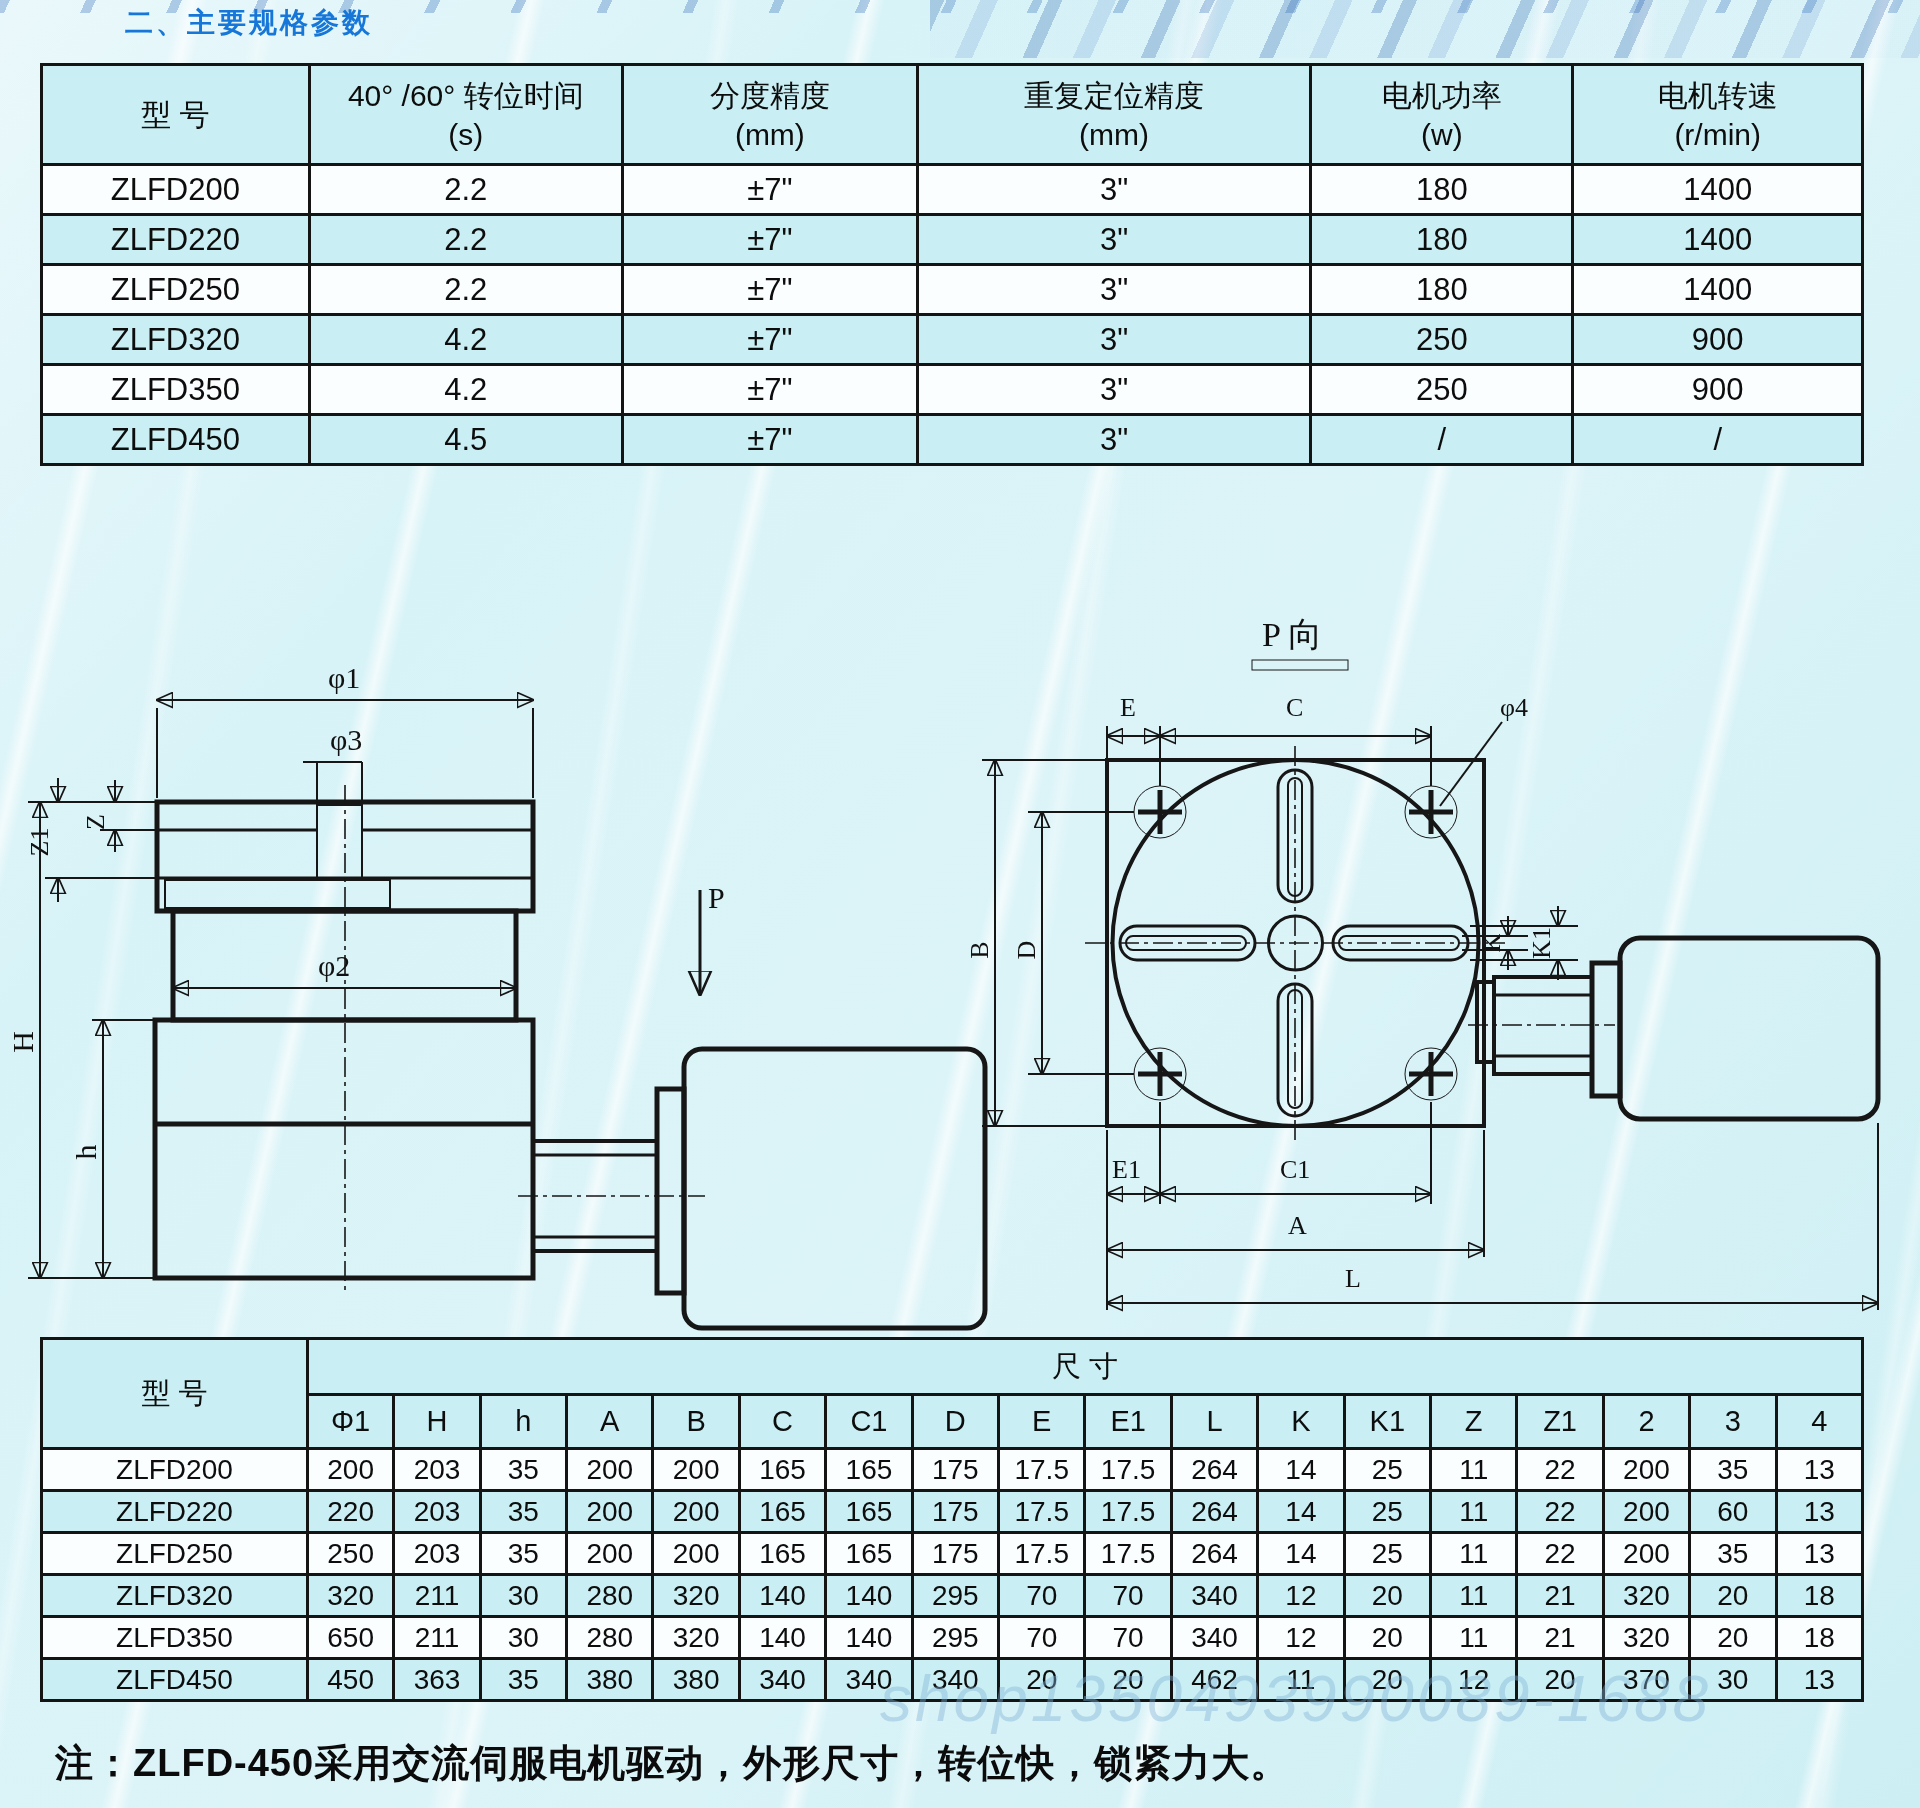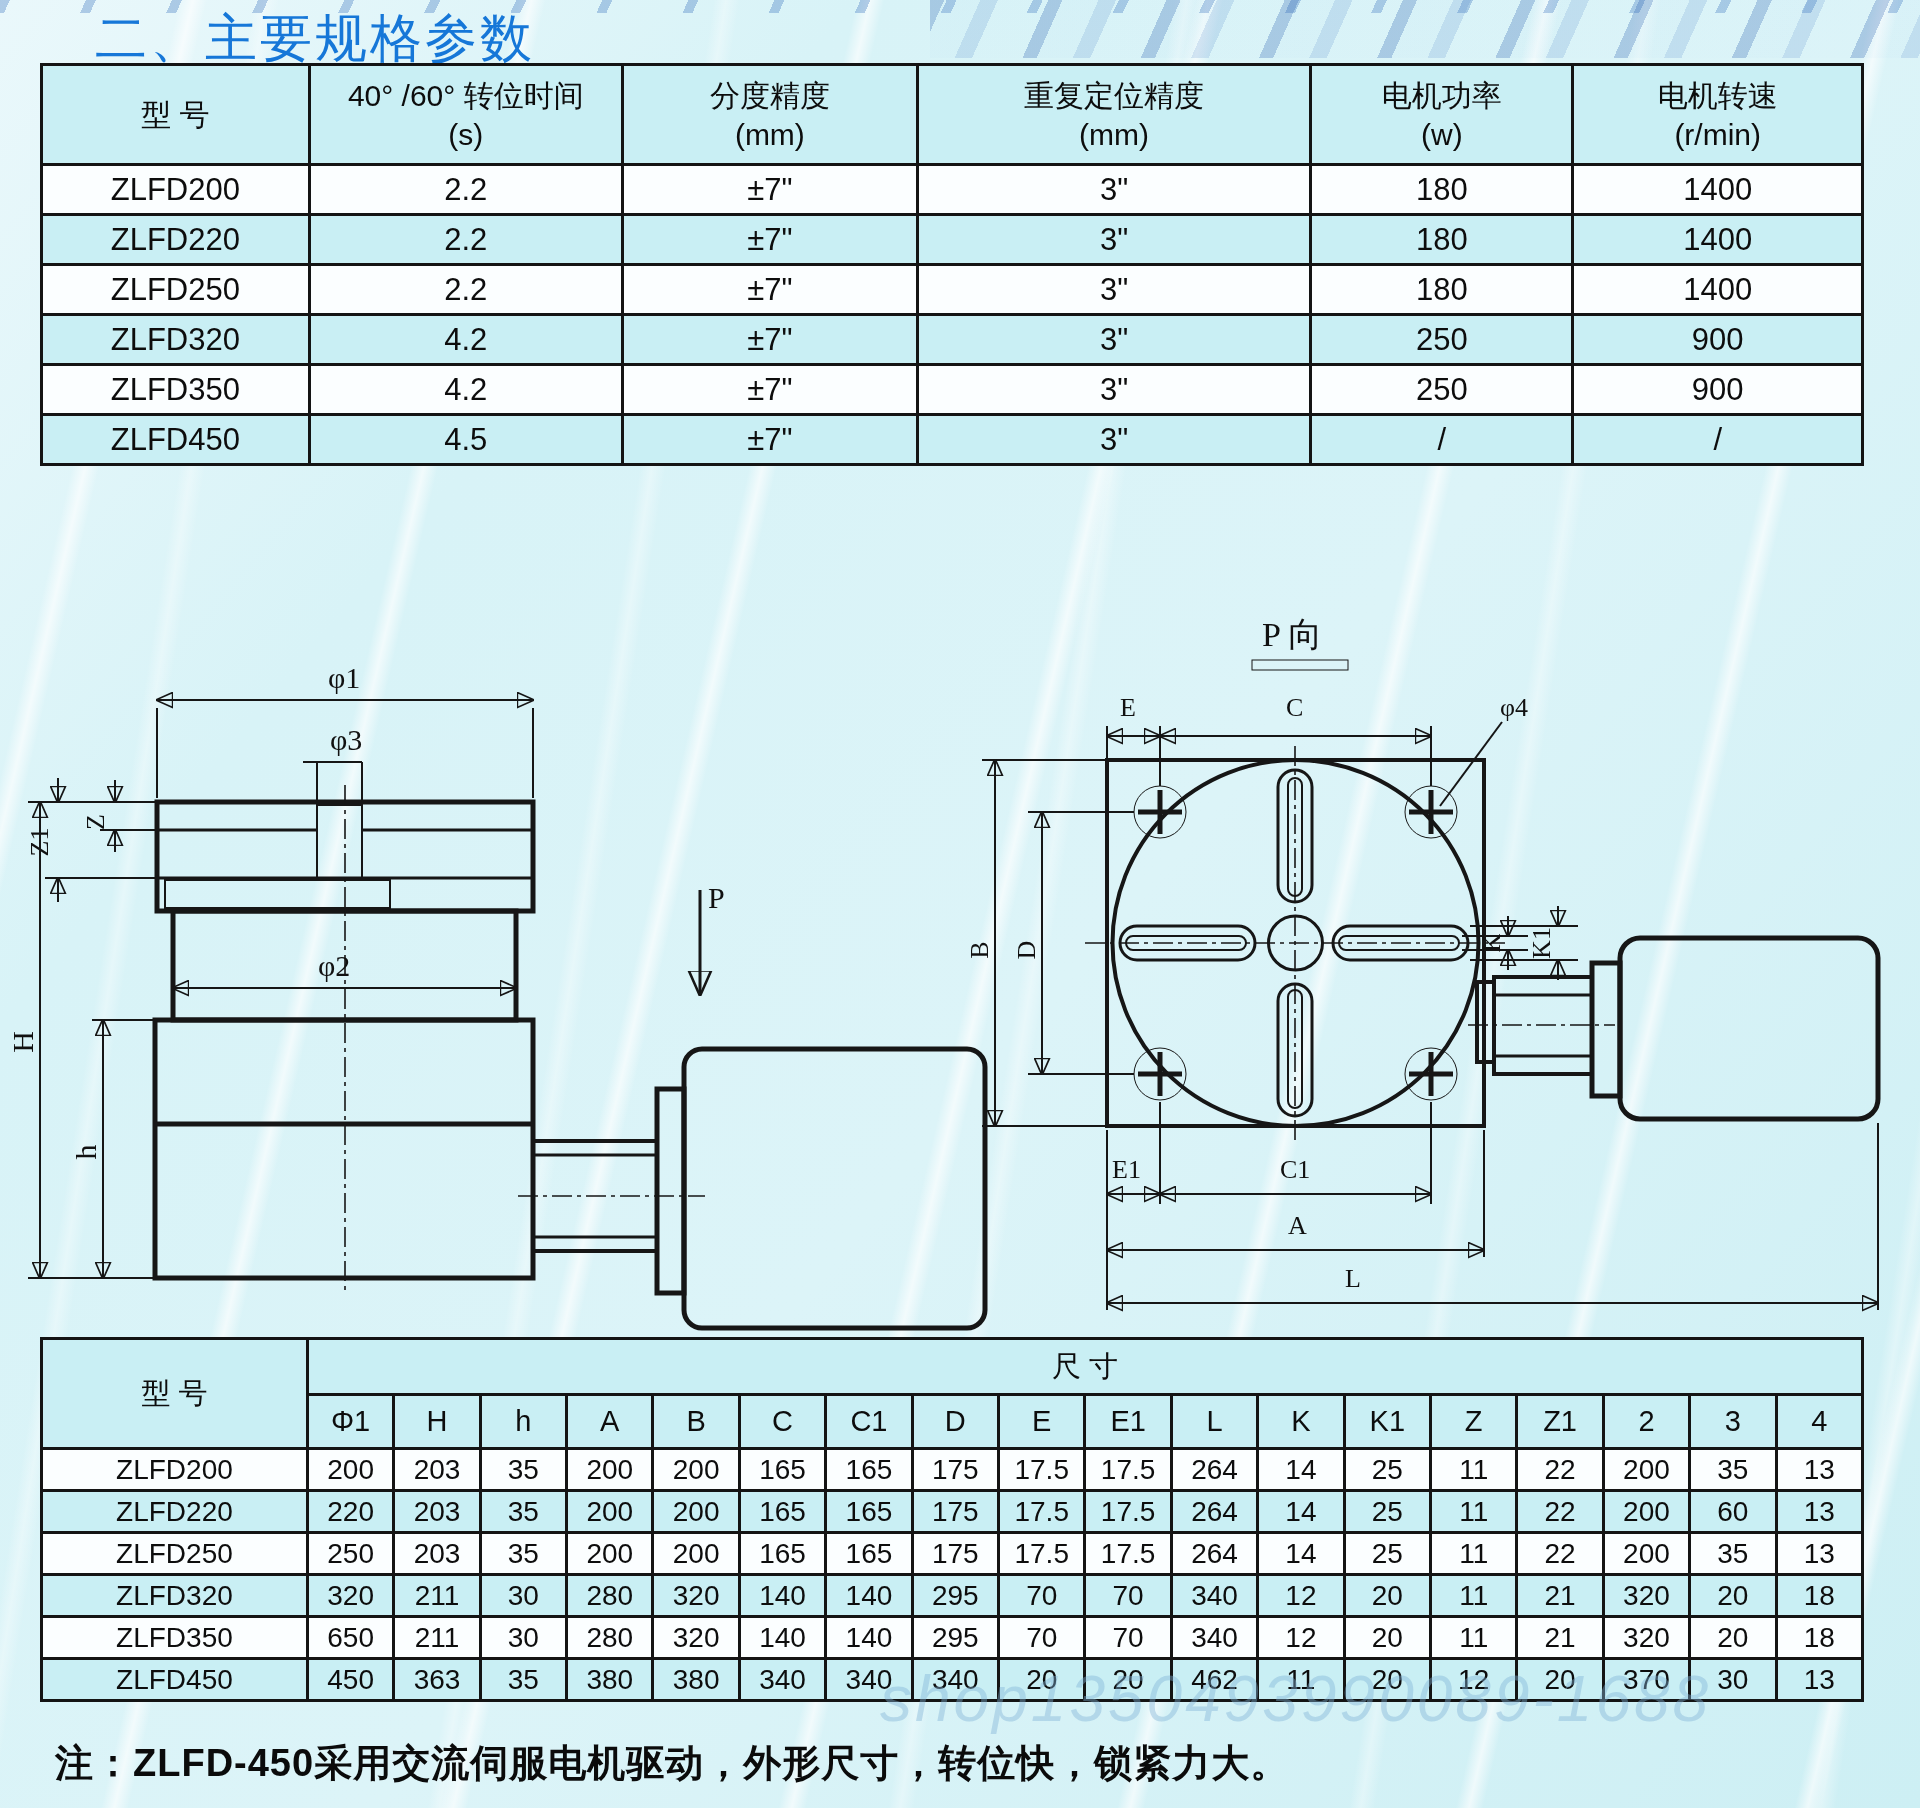--- a/index.html
+++ b/index.html
@@ -8,21 +8,21 @@
     background:linear-gradient(130deg,#eaf8fb 0%,#d8f3f7 25%,#dcf4f8 55%,#cdeff4 100%);
     font-family:"Liberation Sans",sans-serif;color:#0d0d0d;
   }
   .streaks{position:absolute;inset:0;z-index:1;pointer-events:none;background:
     repeating-linear-gradient(103deg,rgba(255,255,255,0) 0 175px,rgba(255,255,255,.65) 188px,rgba(255,255,255,0) 202px,rgba(255,255,255,0) 330px),
     repeating-linear-gradient(99deg,rgba(255,255,255,0) 0 250px,rgba(255,255,255,.35) 262px,rgba(255,255,255,0) 276px,rgba(255,255,255,0) 455px);}
   .top-strip{position:absolute;top:0;left:0;width:100%;height:13px;z-index:1;opacity:.65;pointer-events:none;
     background:repeating-linear-gradient(115deg,rgba(64,120,192,.55) 0 9px,rgba(255,255,255,0) 9px 78px);}
   .top-band{position:absolute;top:0;right:0;width:990px;height:58px;z-index:1;opacity:.55;pointer-events:none;
     background:repeating-linear-gradient(114deg,rgba(52,104,180,.55) 0 13px,rgba(170,210,240,.12) 13px 46px,rgba(90,140,205,.38) 46px 62px,rgba(200,230,248,.08) 62px 108px);}
-  .sec-title{position:absolute;z-index:2;color:#1677d8;font-size:52px;font-weight:normal;letter-spacing:3px;white-space:nowrap;}
+  .sec-title{position:absolute;z-index:2;color:#1677d8;font-size:28px;font-weight:bold;letter-spacing:3px;white-space:nowrap;margin-left:30px;}
   #title-spec{left:95px;top:4px;}
   #title-dims{left:95px;top:544px;}
 
   table.dtable{position:absolute;z-index:2;border-collapse:collapse;table-layout:fixed;}
   table.dtable th,table.dtable td{border:3px solid #141414;text-align:center;vertical-align:middle;
     color:#0d0d0d;padding:0;overflow:hidden;}
   table.dtable th{background:#c9eff4;font-weight:normal;}
 
   #spec-table{left:40px;top:63px;width:1824px;}
   #spec-table thead tr{height:100px;}

